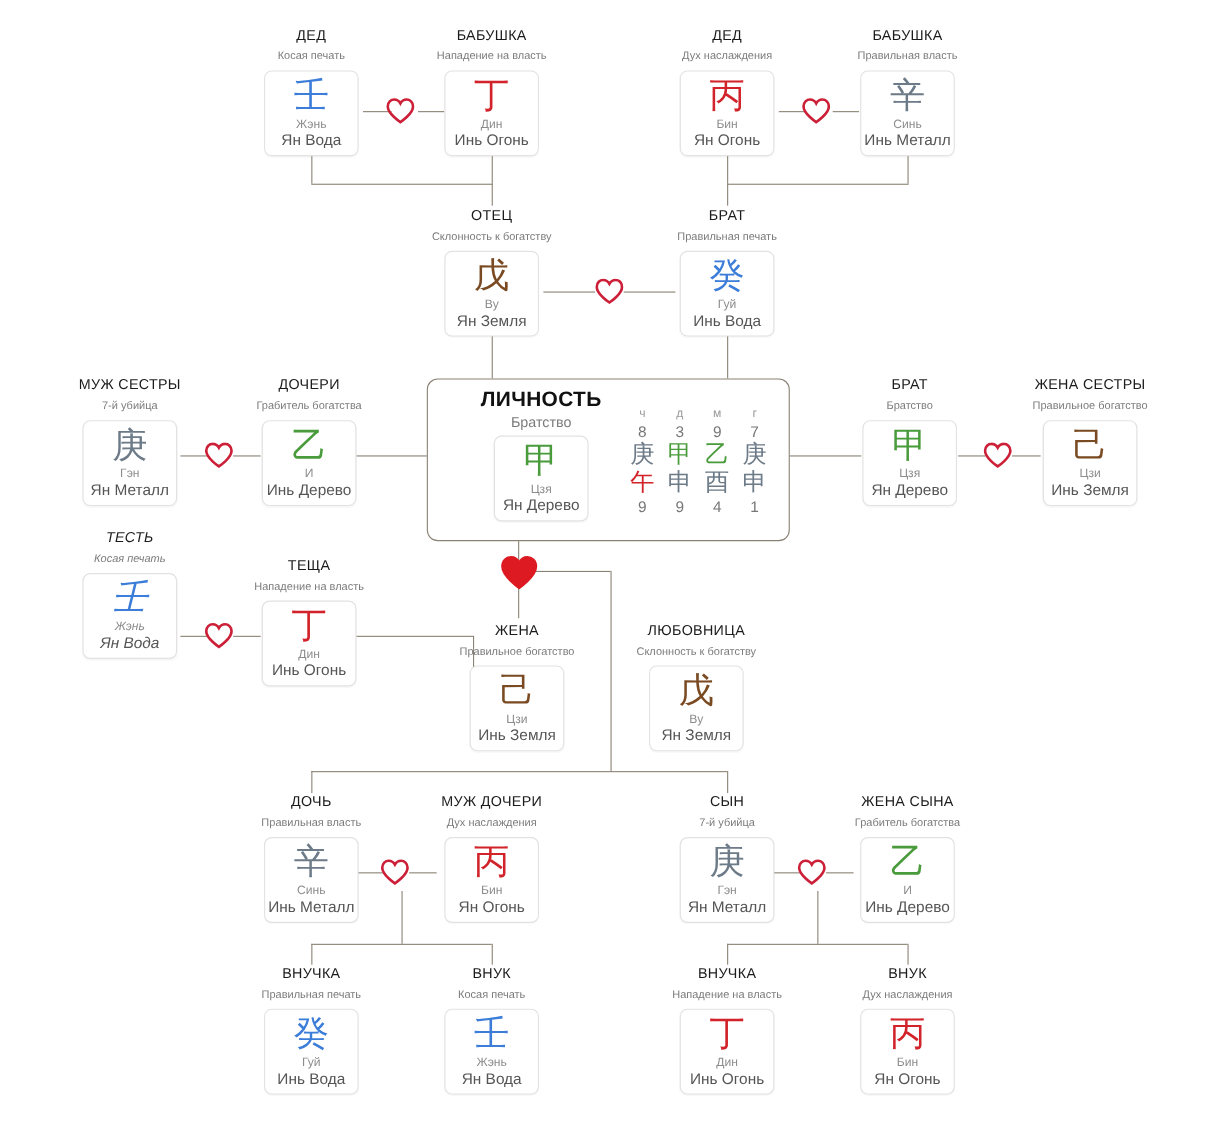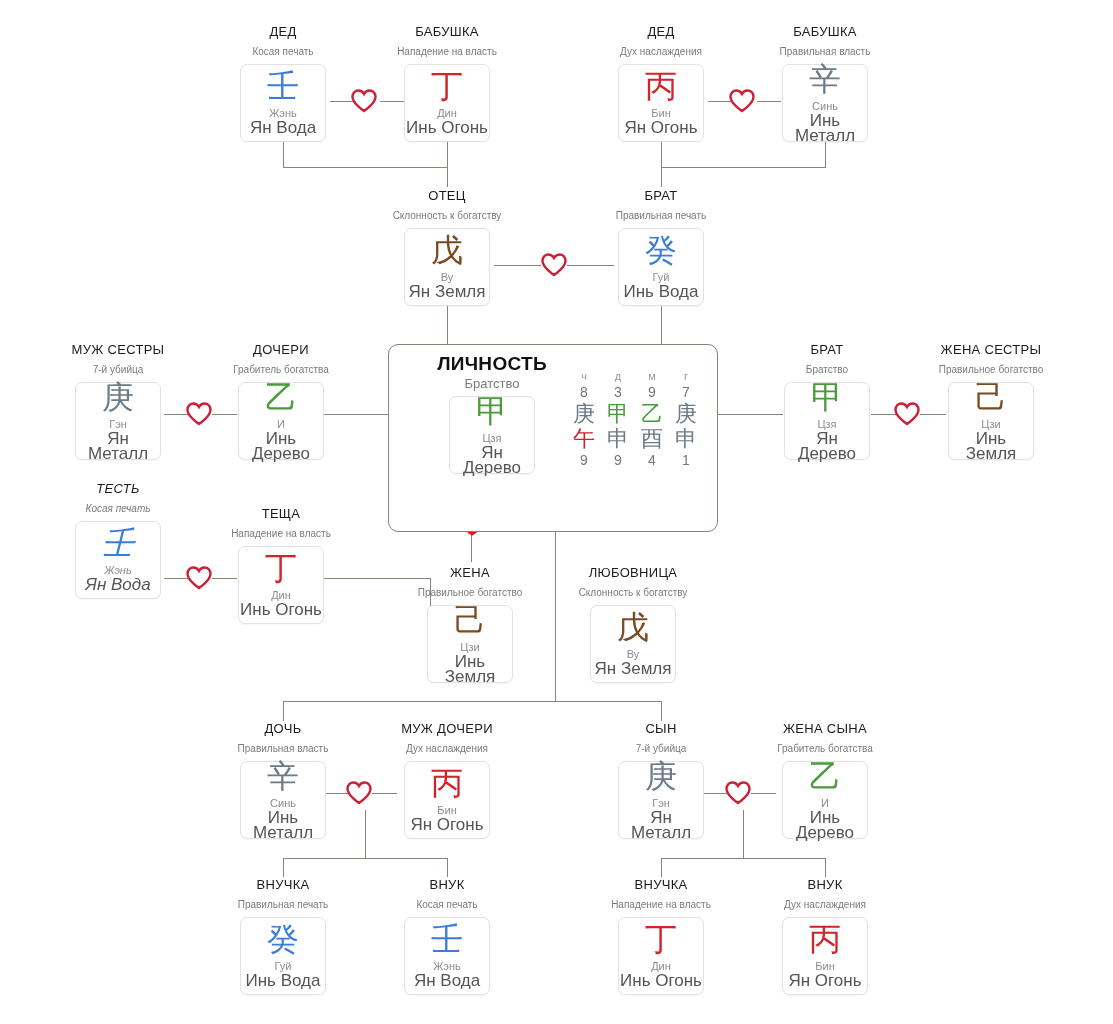--- a/index.html
+++ b/index.html
@@ -34,38 +34,38 @@
     box-sizing:border-box;
     display:flex;flex-direction:column;align-items:center;justify-content:center;
     box-shadow:0 1px 1px rgba(0,0,0,.03);
   }
   .hz{
     font-family:"DejaVu Sans","Liberation Sans",sans-serif;
     font-size:32px;line-height:34px;font-weight:400;
     margin-top:-2px;
   }
   .pin{font-size:11px;color:#8c8c8c;line-height:13px;margin-top:4px;}
-  .elem{font-size:17px;color:#555;line-height:15px;}
+  .elem{font-size:14px;color:#555;line-height:15px;}
 
   
   .c-water{color:#3b7dd8;}
   .c-fire{color:#d2232a;}
   .c-metal{color:#6d7b88;}
   .c-wood{color:#4a9b3c;}
   .c-earth{color:#7a4a22;}
 
   
   .heart{position:absolute;width:26px;height:24px;}
   .heart svg{display:block;width:26px;height:24px;}
   .heart-big{width:34px;height:31px;}
   .heart-big svg{width:34px;height:31px;}
 
   
   .center-box{
-    position:absolute;left:388px;top:344px;width:330px;height:188px;
+    position:absolute;left:388px;top:344px;width:330px;height:148px;
     border:1px solid #8a8274;border-radius:10px;background:#fff;
     box-sizing:border-box;
   }
   .center-left{position:absolute;left:18px;top:8px;width:170px;text-align:center;}
   .center-left .role{font-size:19px;font-weight:bold;color:#111;letter-spacing:.3px;}
   .center-left .god{font-size:13px;color:#7b7b7b;margin-top:1px;}
   .center-left .card{margin-top:5px;}
 
   
   .bazi{

